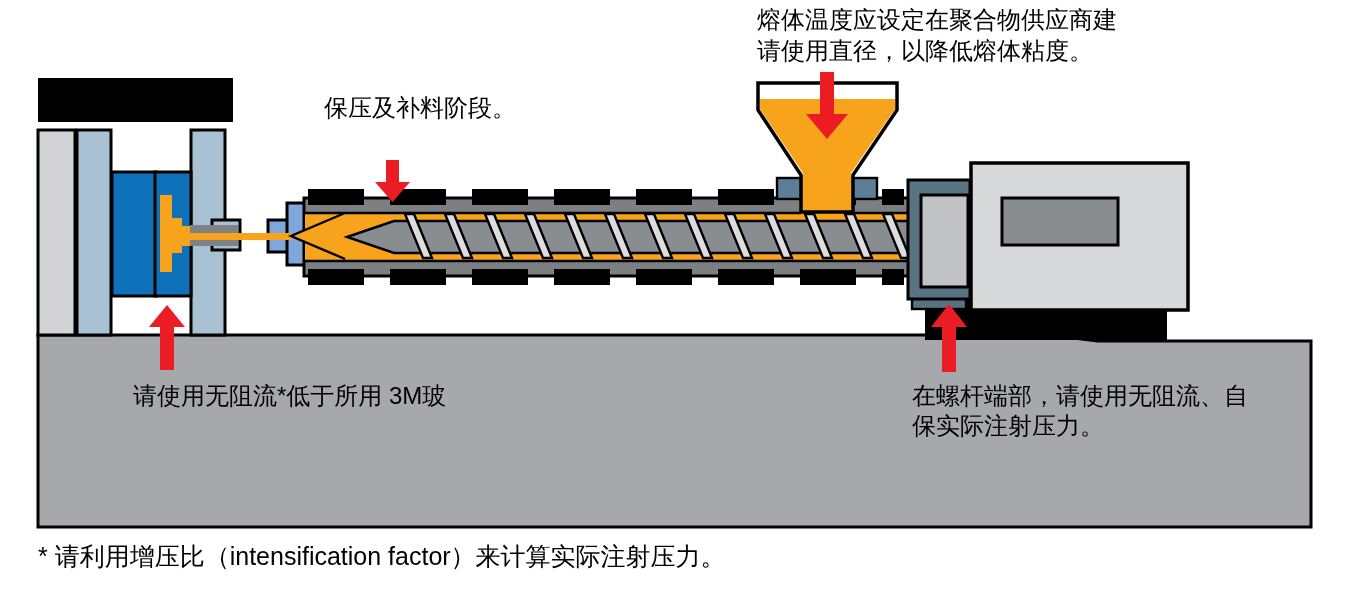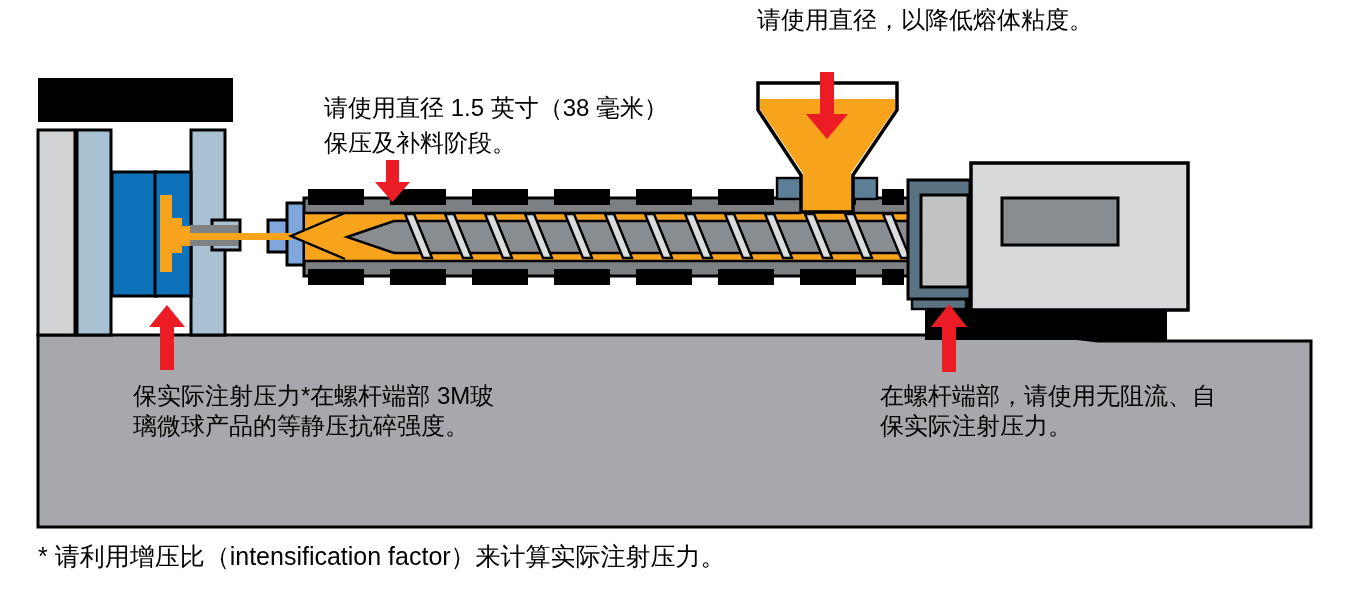--- a/index.html
+++ b/index.html
@@ -82,33 +82,32 @@
     <rect x="971" y="163" width="217" height="147" class="sk35" fill="#D8D9DA"></rect>
     <rect x="1002" y="198" width="116" height="47" class="sk3" fill="#8A8D90"></rect>
 
     <path d="M820,72 L834,72 L834,114 L848,114 L827,139 L806,114 L820,114 Z" fill="#EC1C24"></path>
     <path d="M386,160 L399,160 L399,182 L410,182 L392.5,202 L375,182 L386,182 Z" fill="#EC1C24"></path>
     <path d="M160,370 V327 H149 L167,305 L185,327 H174 V370 Z" fill="#EC1C24"></path>
     <path d="M942,372 V327 H931 L949,304 L967,327 H956 V372 Z" fill="#EC1C24"></path>
   </svg>
 
   <div class="ann" style="left:757px;top:4px;line-height:31px;">
+    <div>熔体温度应设定在聚合物供应商建</div>
     <div>请使用直径，以降低熔体粘度。</div>
   </div>
 
   <div class="ann" style="left:324px;top:90px;line-height:35px;">
-    <div>请使用直径 1.5 英寸（38 毫米）</div>
     <div>保压及补料阶段。</div>
   </div>
 
   <div class="ann" style="left:133px;top:381px;line-height:30px;">
-    <div>保实际注射压力*在螺杆端部 3M玻</div>
-    <div>璃微球产品的等静压抗碎强度。</div>
+    <div>请使用无阻流*低于所用 3M玻</div>
   </div>
 
-  <div class="ann" style="left:880px;top:381px;line-height:30px;">
+  <div class="ann" style="left:912px;top:381px;line-height:30px;">
     <div>在螺杆端部，请使用无阻流、自</div>
     <div>保实际注射压力。</div>
   </div>
 
   <div class="footnote" style="left:38px;top:540px;">* 请利用增压比（intensification factor）来计算实际注射压力。</div>
 
 </div>
 
 </body></html>

